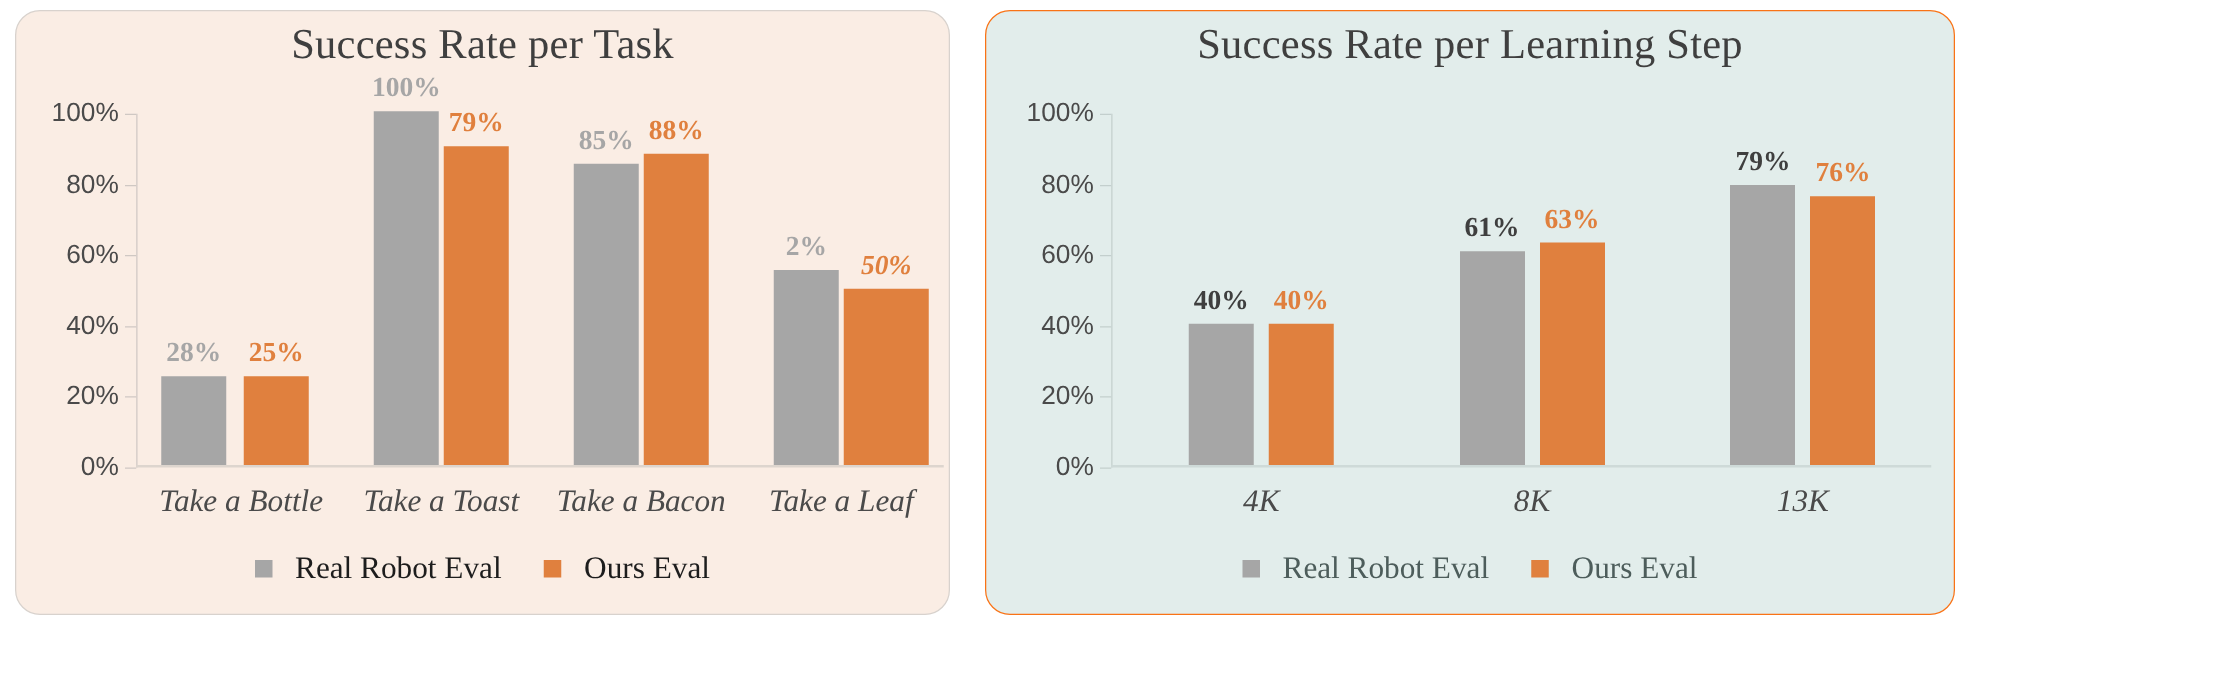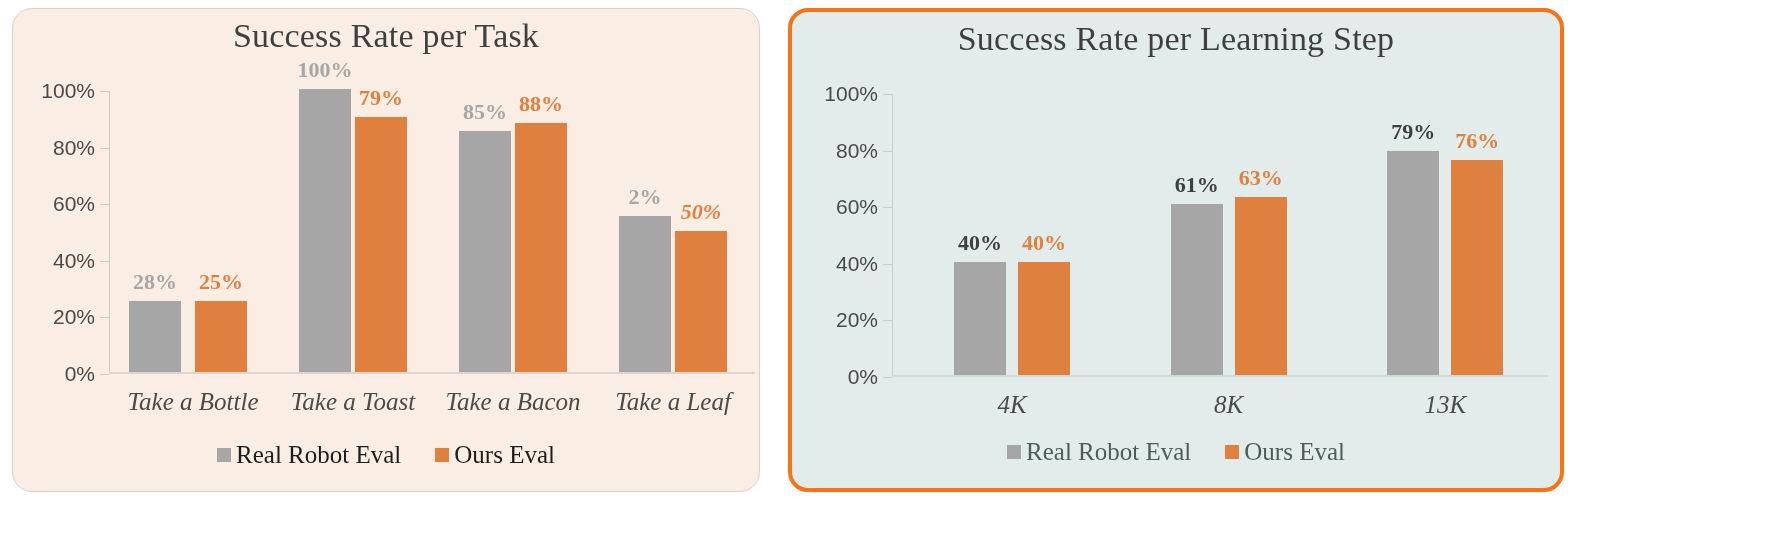--- a/index.html
+++ b/index.html
@@ -1,21 +1,21 @@
 <!DOCTYPE html>
 <html><head>
 <meta charset="utf-8">
 <style>
   html,body{margin:0;padding:0;background:#ffffff;}
   body{width:1774px;height:550px;font-family:"Liberation Serif",serif;overflow:hidden;}
   .board{position:relative;width:1774px;height:550px;background:#fff;}
 
   .panel{position:absolute;border-radius:20px;box-sizing:border-box;}
   #panel-left{left:12px;top:8px;width:748px;height:484px;background:#faede4;border:1px solid #d8d2cd;}
-  #panel-right{left:788px;top:8px;width:776px;height:484px;background:#e2edeb;border:4px solid #f97316;}
+  #panel-right{left:788px;top:8px;width:776px;height:484px;background:#e2edeb;border:1px solid #f97316;}
 
   .chart-title{position:absolute;left:0;right:0;top:8px;text-align:center;
     font-family:"Liberation Serif",serif;font-size:34px;color:#3f3f3f;letter-spacing:.2px;}
 
   .plot{position:absolute;}
   #plot-left{left:96px;top:82px;width:640px;height:283px;}
   #plot-right{left:100px;top:82px;width:650px;height:283px;}
 
   
   .yaxis{position:absolute;left:0;top:0;bottom:0;width:1px;background:#cfc8c3;}
@@ -37,21 +37,21 @@
   #panel-left .vlabel.gray{color:#a6a6a6;}
   #panel-right .vlabel.gray{color:#3f3f3f;}
   .vlabel.orange{color:#e0803e;}
 
   .cat{position:absolute;top:100%;margin-top:14px;left:50%;transform:translateX(-50%);
     font-family:"Liberation Serif",serif;font-style:italic;font-size:25px;color:#4a4a4a;white-space:nowrap;}
 
   
   .legend{position:absolute;left:0;right:0;bottom:22px;display:flex;justify-content:center;
     align-items:center;gap:34px;}
-  .legend-item{display:flex;align-items:center;gap:5px;}
+  .legend-item{display:flex;align-items:center;gap:18px;}
   .swatch{width:14px;height:14px;display:block;}
   .swatch.gray{background:#a6a6a6;}
   .swatch.orange{background:#e0803e;}
   .legend-text{font-family:"Liberation Serif",serif;font-size:25px;}
   #panel-left .legend-text{color:#1d1d1d;}
   #panel-right .legend-text{color:#4d5d5b;}
 </style>
 </head>
 <body>
 
@@ -102,21 +102,21 @@
             </div>
             <div class="bar orange" style="height: 249.04px; width: 52px; left: 86px;">
               <div class="vlabel orange">88%</div>
             </div>
             <div class="cat" style="left: 84px;">Take a Bacon</div>
           </div>
           <div class="group" style="left: 480px; width: 160px;">
             <div class="bar gray" style="height: 155.65px; width: 52px; left: 30px;">
               <div class="vlabel gray">2%</div>
             </div>
-            <div class="bar orange" style="height: 141.5px; width: 52px; left: 86px; font-style: italic;">
+            <div class="bar orange" style="height: 141.5px; width: 68px; left: 86px; font-style: italic;">
               <div class="vlabel orange">50%</div>
             </div>
             <div class="cat" style="left: 84px;">Take a Leaf</div>
           </div>
         </div>
     </div>
 
     <div class="legend">
       <div class="legend-item">
         <span class="swatch gray"></span>

